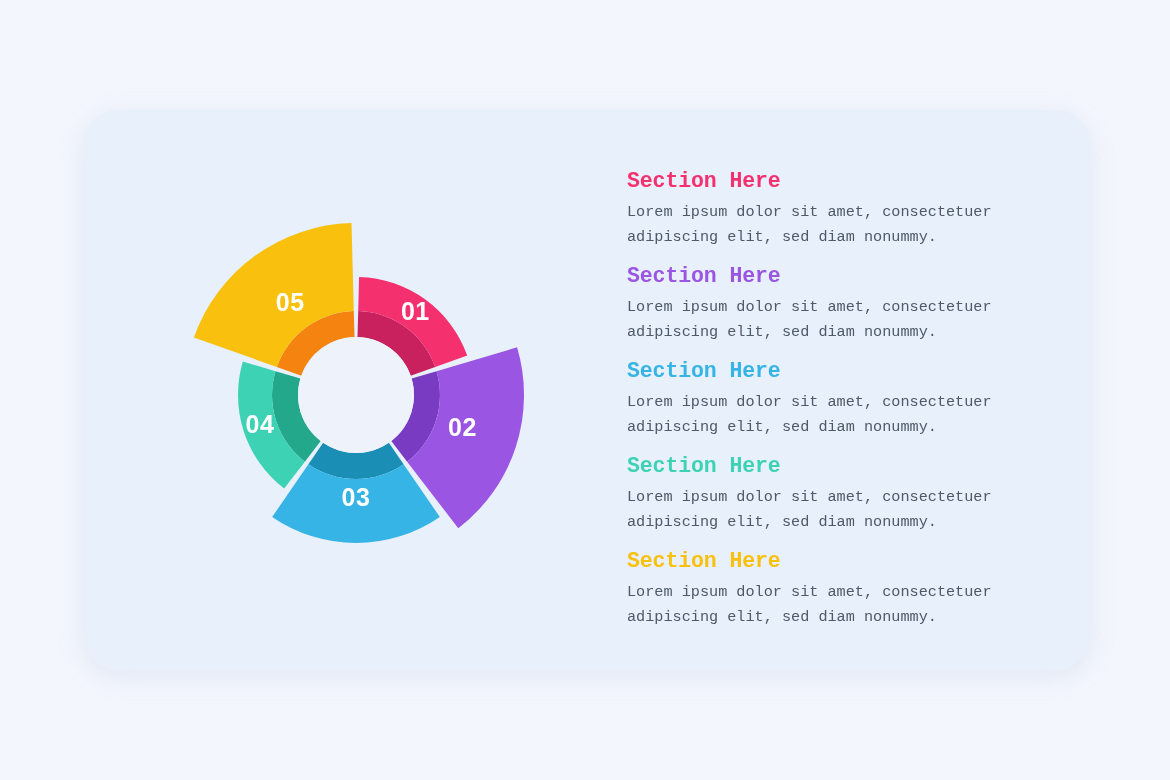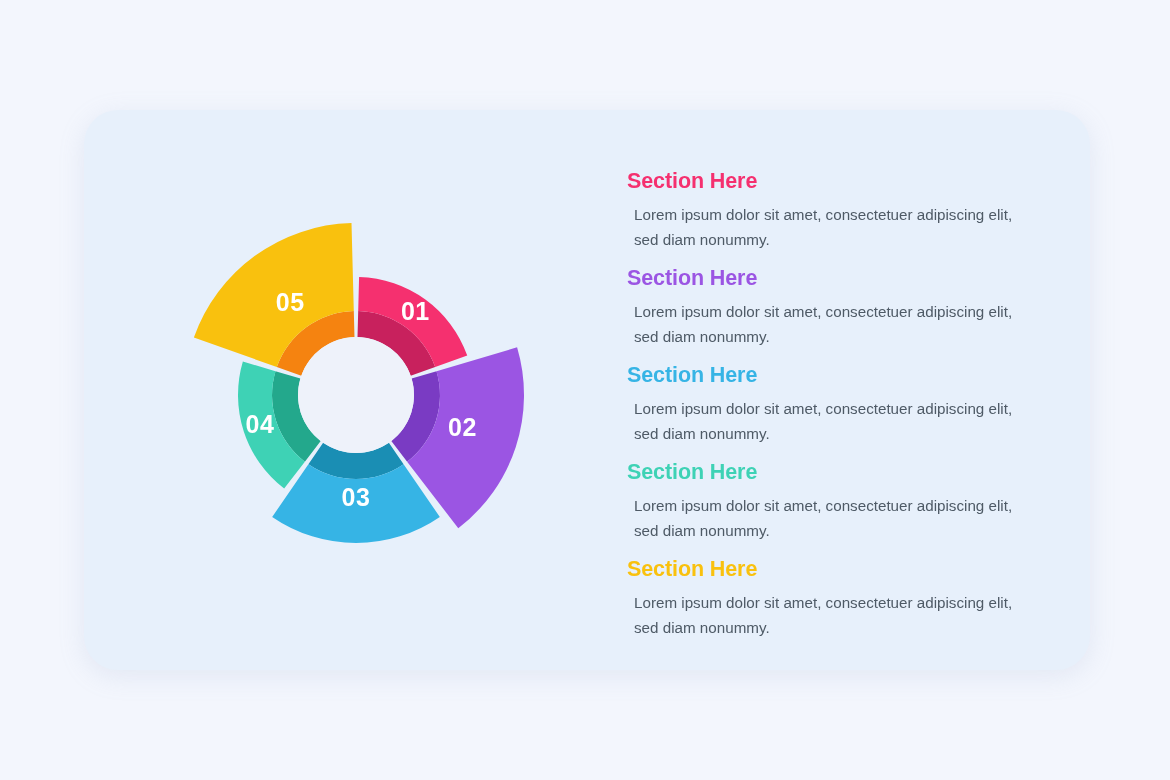--- a/index.html
+++ b/index.html
@@ -57,38 +57,39 @@
     dominant-baseline: middle;
     text-anchor: middle;
   }
 
   
   .content-list {
     position: absolute;
     left: 543px;
     top: 58px;
     width: 400px;
+    font-family: Liberation Mono, monospace;
   }
   .content-item {
     margin-bottom: 13px;
   }
   .content-item:last-child { margin-bottom: 0; }
 
   .item-title {
     font-size: 21.5px;
     font-weight: bold;
     line-height: 1.25;
     margin: 0 0 5px 0;
     letter-spacing: -0.1px;
   }
   .item-body {
     font-size: 15.2px;
     line-height: 1.65;
     color: #4e5a66;
-    margin: 7px;
+    margin: 0;
     max-width: 390px;
   }
 </style>
 </head>
 <body>
 
 <div id="stage">
   <div class="card">
 
     <div class="chart-wrap">

